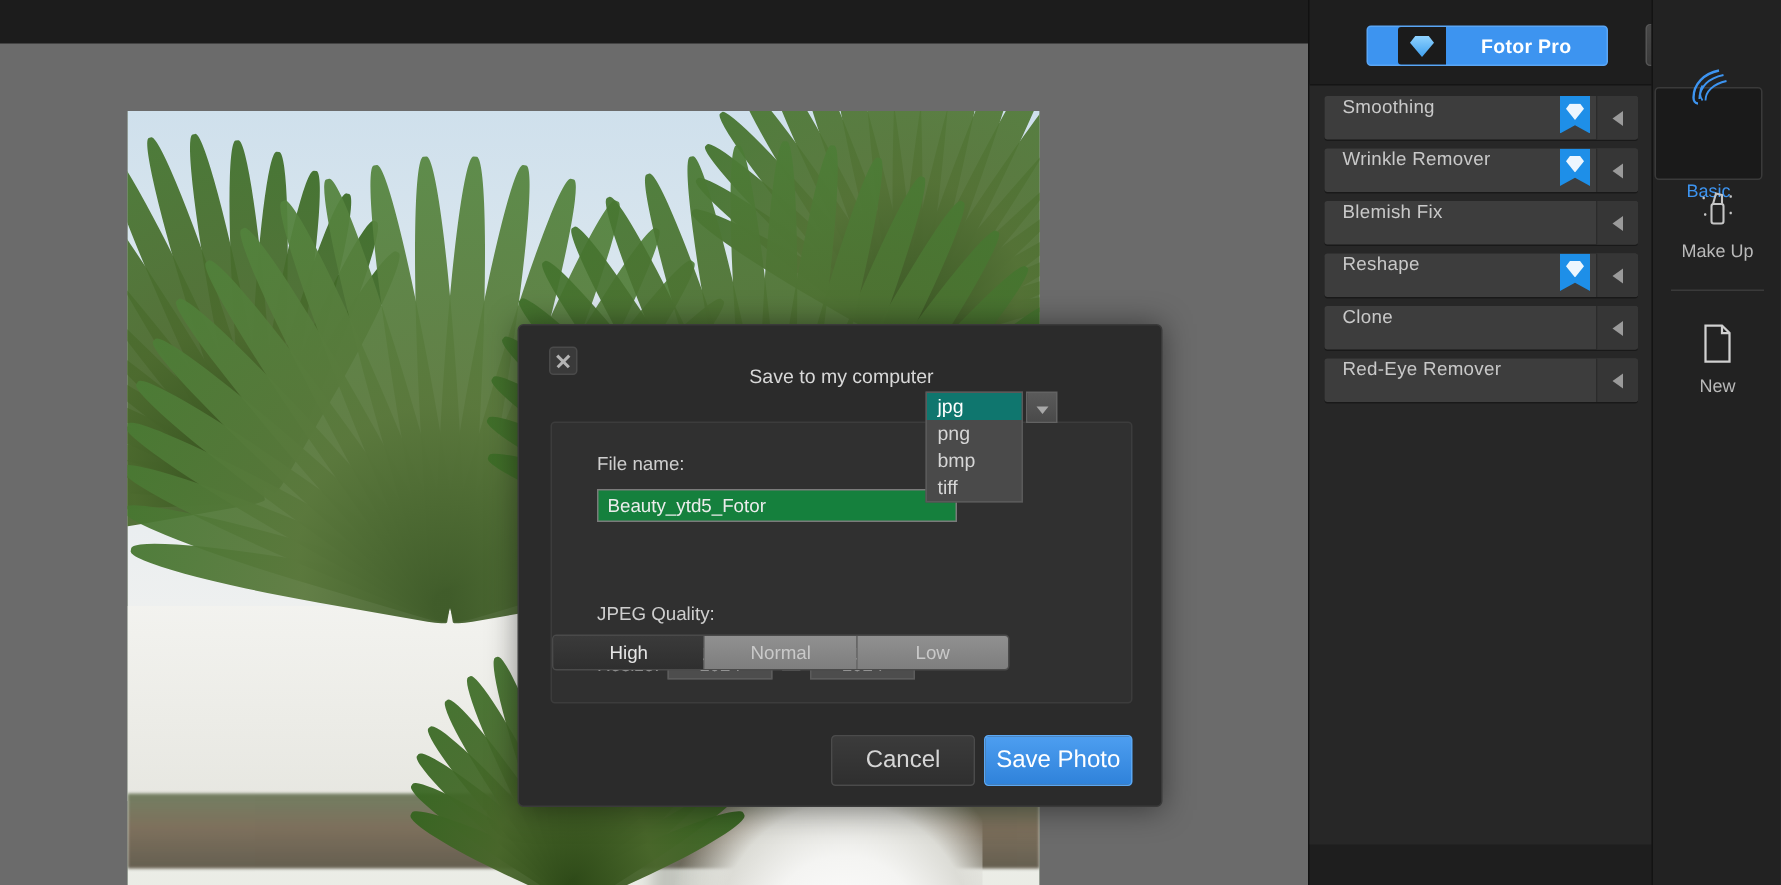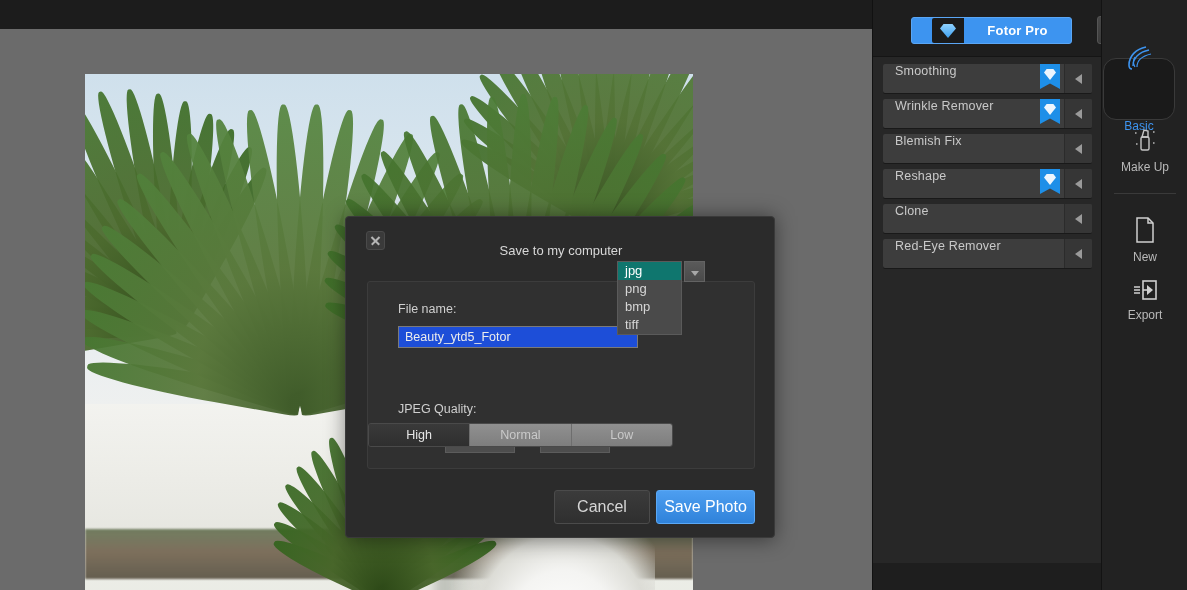--- a/index.html
+++ b/index.html
@@ -250,21 +250,21 @@
     display: flex;
     flex-direction: column;
     align-items: center;
     justify-content: center;
     cursor: pointer;
     gap: 3px;
   }
   .rail-item.active {
     background: #1a1a1a;
     border: 1px solid #3a3a3a;
-    border-radius: 13px;
+    border-radius: 3px;
     width: 72px;
     margin: 0 1px;
     height: 62px;
     gap: 44px;
   }
   .rail-label { font-size: 12px; color: #b9b9b9; }
   .rail-item.active .rail-label { color: #3d94f0; }
   .rail-sep {
     width: 62px; height: 1px;
     background: #3a3a3a;
@@ -331,21 +331,21 @@
     font-size: 12.5px;
   }
   .lbl-filename { position: absolute; left: 30px; top: 20px; }
   .lbl-resize   { position: absolute; left: 30px; top: 154px; }
   .lbl-quality  { position: absolute; left: 30px; top: 120px; }
 
   .filename-input {
     position: absolute;
     left: 30px; top: 44px;
     width: 240px; height: 22px;
-    background: #1d4ed8;
+    background: #15803d;
     border: 1px solid #7a7a7a;
     color: #ececec;
     font-size: 12.5px;
     padding: 0 6px;
     font-family: "Liberation Sans", sans-serif;
     outline: none;
   }
   .ext-dropdown {
     position: absolute;
     left: 271px; top: 44px;
@@ -662,29 +662,20 @@
           <span class="rail-label">Make Up</span>
         </div>
         <div class="rail-sep"></div>
         <div class="rail-item">
           <span><svg class="icon-new" viewBox="0 0 22 26">
               <path d="M3 1 H14 L19 6 V25 H3 Z" fill="none" stroke="#d0d0d0" stroke-width="1.5"></path>
               <path d="M14 1 V6 H19" fill="none" stroke="#d0d0d0" stroke-width="1.5"></path>
             </svg></span>
           <span class="rail-label">New</span>
         </div>
-        <div class="rail-item">
-          <span><svg class="icon-export" viewBox="0 0 26 22">
-              <rect x="11" y="2" width="13" height="18" fill="none" stroke="#d0d0d0" stroke-width="1.6"></rect>
-              <path d="M11 11 H19" stroke="#d0d0d0" stroke-width="1.6"></path>
-              <path d="M15 6 L21 11 L15 16 Z" fill="#d0d0d0"></path>
-              <path d="M2 8 H8 M2 11 H8 M2 14 H8" stroke="#d0d0d0" stroke-width="1.4"></path>
-            </svg></span>
-          <span class="rail-label">Export</span>
-        </div>
       </div>
   </div>
 
   <div class="modal-shadow"></div>
   <div class="modal">
     <div class="modal-close"></div>
     <div class="modal-title">Save to my computer</div>
 
     <div class="modal-inner">
       <div class="field-label lbl-filename">File name:</div>

